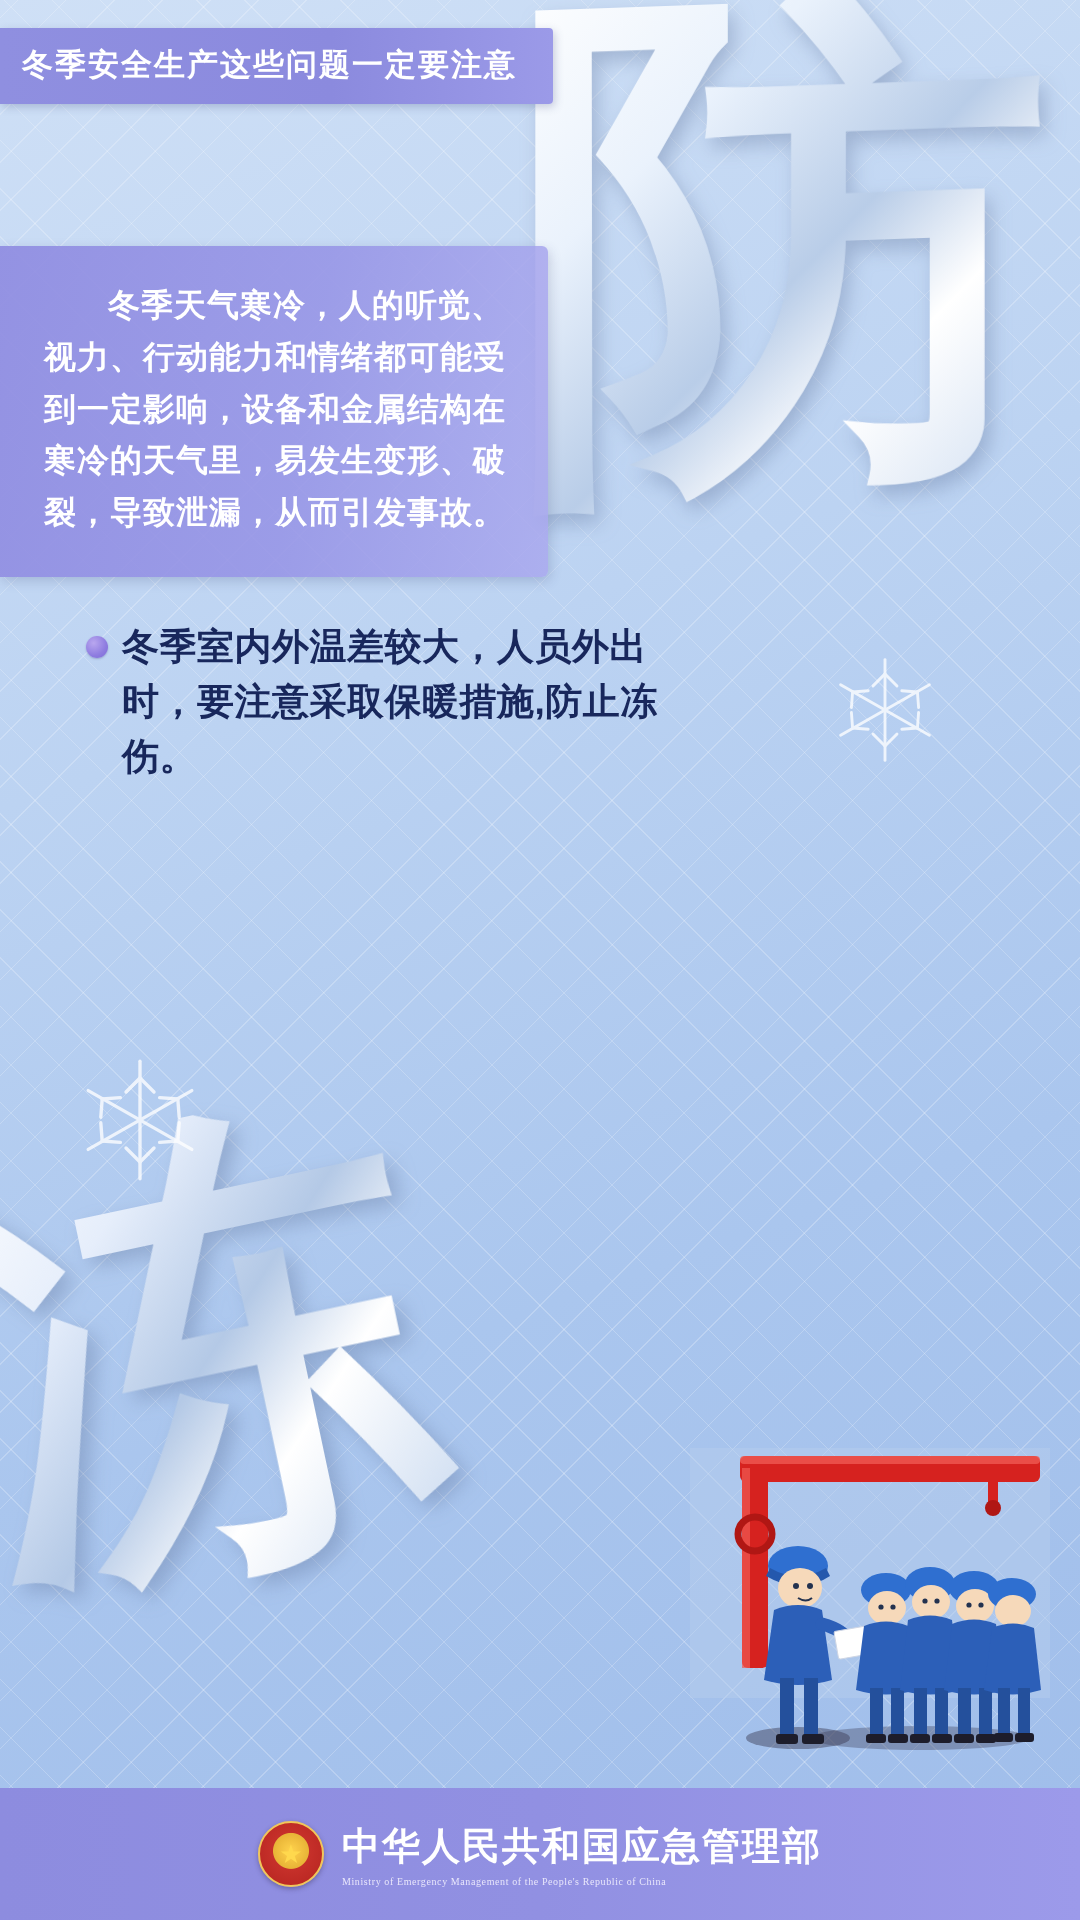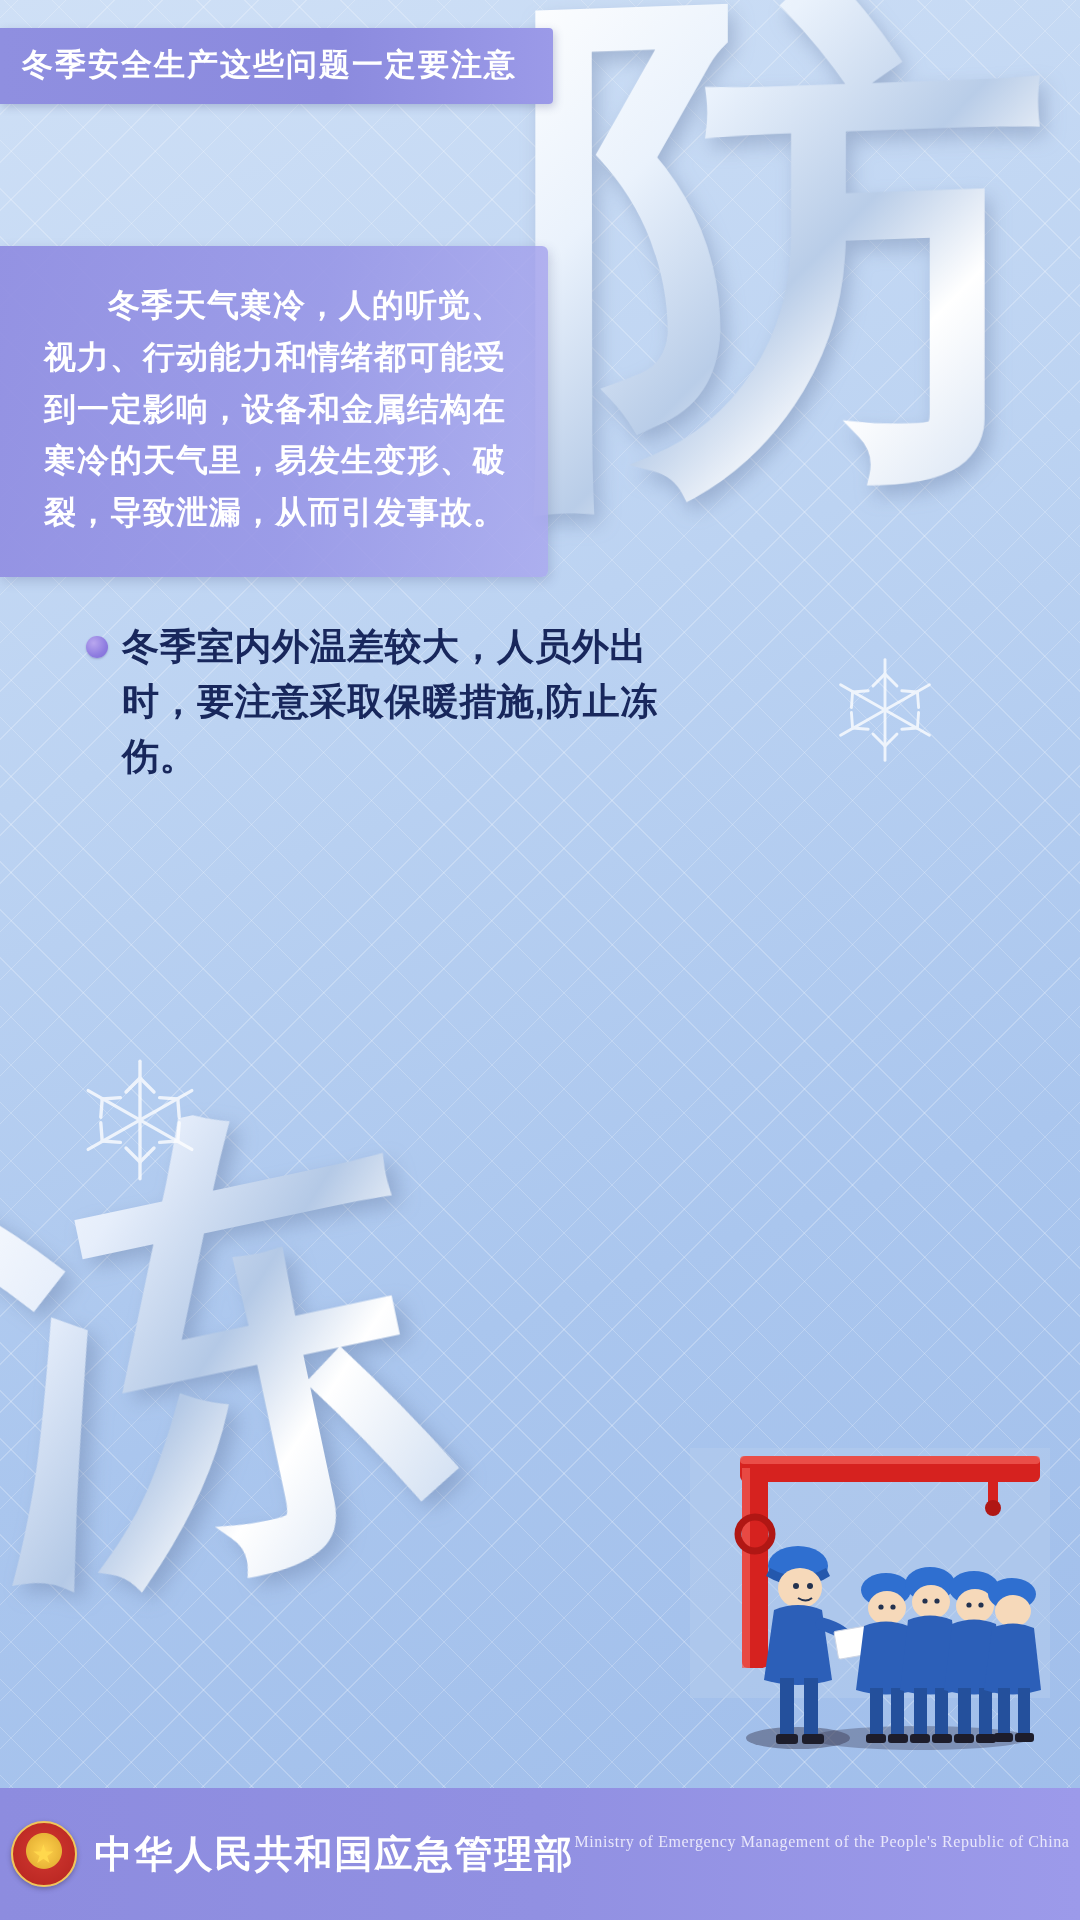--- a/index.html
+++ b/index.html
@@ -203,26 +203,26 @@
   }
   .footer-cn {
     color: #ffffff;
     font-size: 38px;
     font-weight: 700;
     letter-spacing: 2px;
     font-family: "Liberation Sans", sans-serif;
   }
   .footer-en {
     color: #e9e7fb;
-    font-size: 16px;
+    font-size: 10px;
     letter-spacing: 0.6px;
     margin-top: 4px;
     font-family: "Liberation Serif", serif;
   }
-  .footer-text-block { display: flex; flex-direction: row; }
+  .footer-text-block { display: flex; flex-direction: column; }
 </style>
 </head>
 <body>
 
 <div id="poster">
 
   <div id="grid-texture"></div>
 
   <div class="bigchar" id="bigchar-fang">防</div>
   <div class="bigchar" id="bigchar-dong">冻</div>

